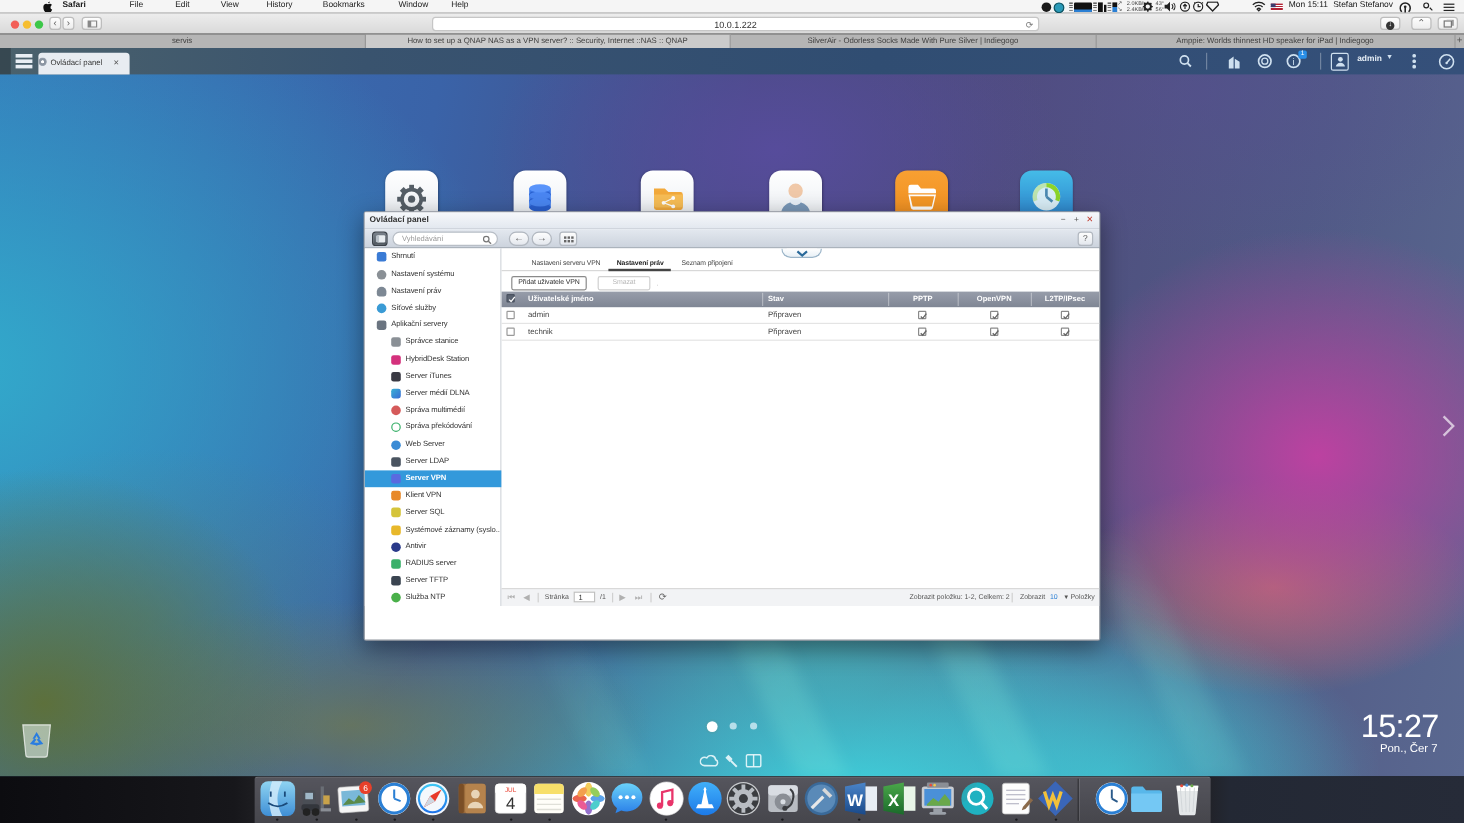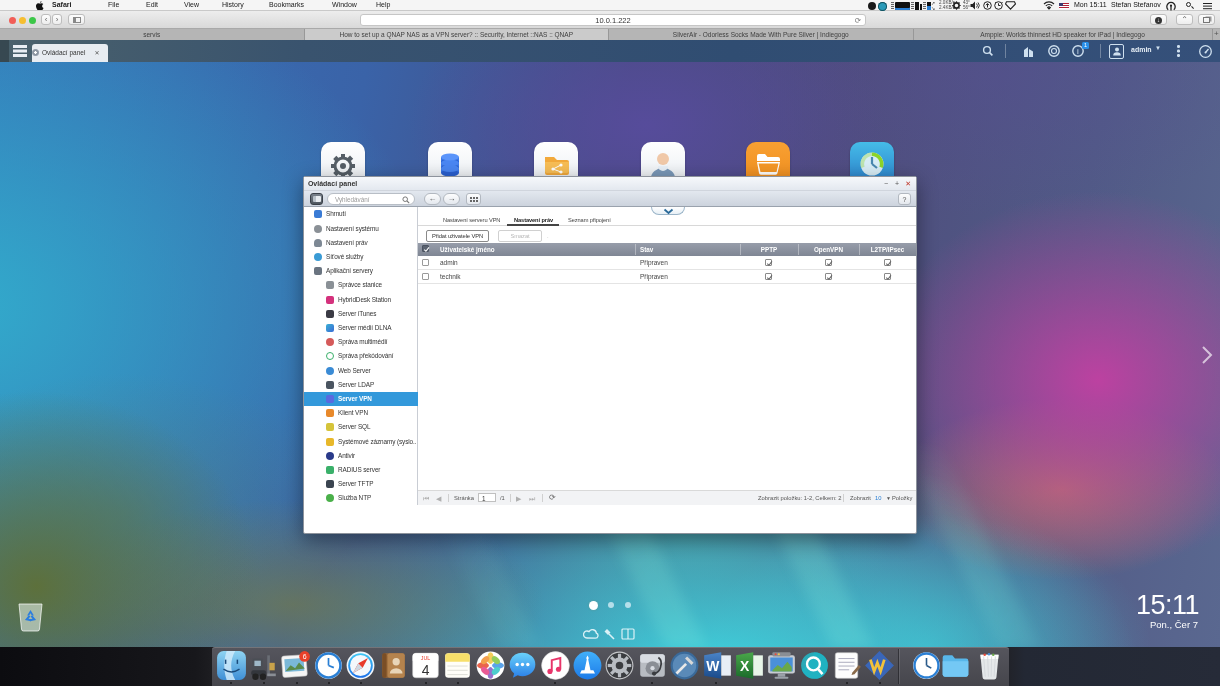--- a/index.html
+++ b/index.html
@@ -498,21 +498,21 @@
         <span style="position:absolute;left:131px;top:2px;color:#666;font-size:8px;">⟳</span>
         <span style="position:absolute;left:340px;top:4px;color:#555;">Zobrazit položku: 1-2, Celkem: 2</span>
         <span class="pgs" style="left:425px;"></span>
         <span style="position:absolute;left:432px;top:4px;color:#555;">Zobrazit</span>
         <span style="position:absolute;left:457px;top:4px;color:#2a7fd4;">10</span>
         <span style="position:absolute;left:468px;top:4px;color:#555;font-size:5px;">▼</span>
         <span style="position:absolute;left:474px;top:4px;color:#555;">Položky</span>
       </div>
     </div>
 
-    <div id="clock" class="abs">15:11</div>
+    <div id="clock" class="abs">15:27</div>
     <div id="clockd" class="abs">Pon., Čer 7</div>
   </div>
 
   <div id="bottom" class="abs">
     <div id="dockband"></div>
 
     <svg class="dk" style="left:216.5px;" viewBox="0 0 29 29">
         <defs>
           <linearGradient id="fnd" x1="0" y1="0" x2="0" y2="1">
             <stop offset="0" stop-color="#8fd4f2"></stop>

